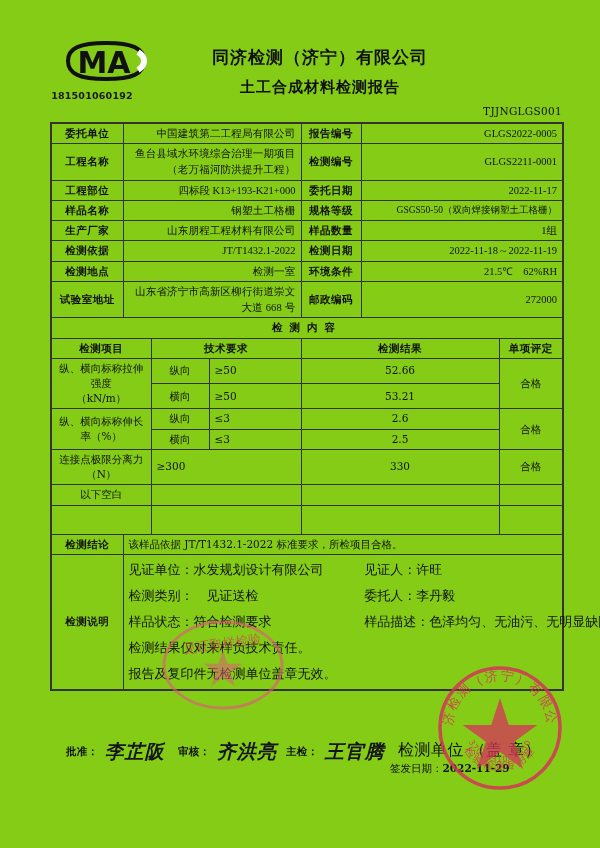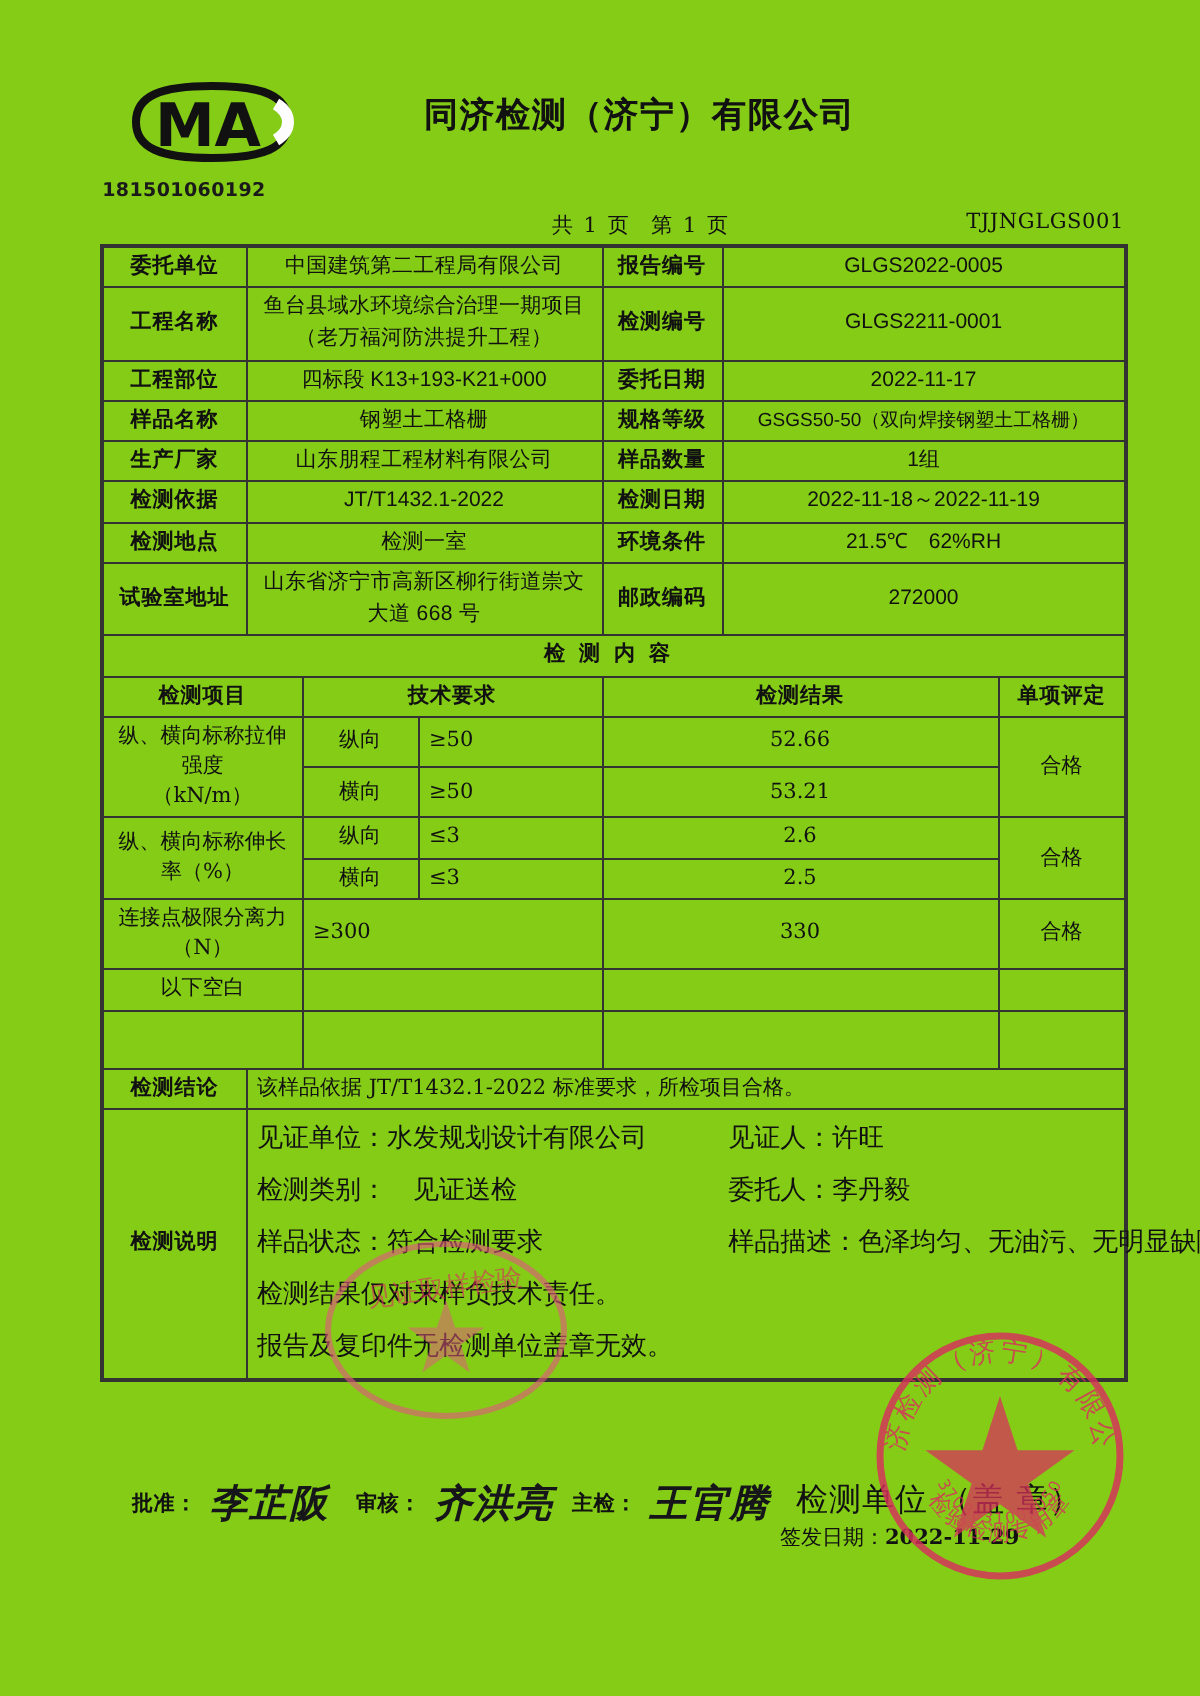--- a/index.html
+++ b/index.html
@@ -104,22 +104,22 @@
   .main-table .outer-right  { border-right-width: 2px; }
   .main-table .outer-bottom { border-bottom-width: 2px; }
 
   .lbl {
     text-align: center;
     font-weight: bold;
     letter-spacing: 0.5px;
     white-space: nowrap;
   }
   .val {
-    text-align: center;
-    font-family: Liberation Sans, sans-serif;
+    text-align: right;
+    font-family: Liberation Serif, serif;
   }
   .val-cn { letter-spacing: 0.2px; }
 
   .section-title {
     text-align: center;
     font-weight: bold;
     font-size: 11.5px;
     letter-spacing: 7px;
     padding: 3px 0;
   }
@@ -235,29 +235,22 @@
         <path d="M8 21 C8 8 20 3 46 3 C72 3 84 8 84 21 C84 34 72 39 46 39 C20 39 8 34 8 21 Z" fill="none" stroke="#111" stroke-width="4"></path>
         <path d="M78 12 C83 15 84 18 84 21 C84 24 83 27 78 30" fill="none" stroke="#fdfdfd" stroke-width="6"></path>
         <text x="44" y="33" text-anchor="middle" font-family="DejaVu Sans, Liberation Sans, sans-serif" font-size="30" font-weight="bold" fill="#111">MA</text>
       </svg>
     </div>
 
     <div class="ma-code">181501060192</div>
 
     <div class="company-name">同济检测（济宁）有限公司</div>
 
-
-    <div class="page-count">
-      <span>共</span>
-      <span class="num">1</span>
-      <span>页</span>
-      <span style="padding-left:8px">第</span>
-      <span class="num">1</span>
-      <span>页</span>
-    </div>
+    <div class="report-title">土工合成材料检测报告</div>
+
 
     <div class="doc-code">TJJNGLGS001</div>
   </div>
 
   <table class="main-table">
     <colgroup>
       <col style="width:72px">
       <col style="width:28px">
       <col style="width:58px">
       <col style="width:92px">

